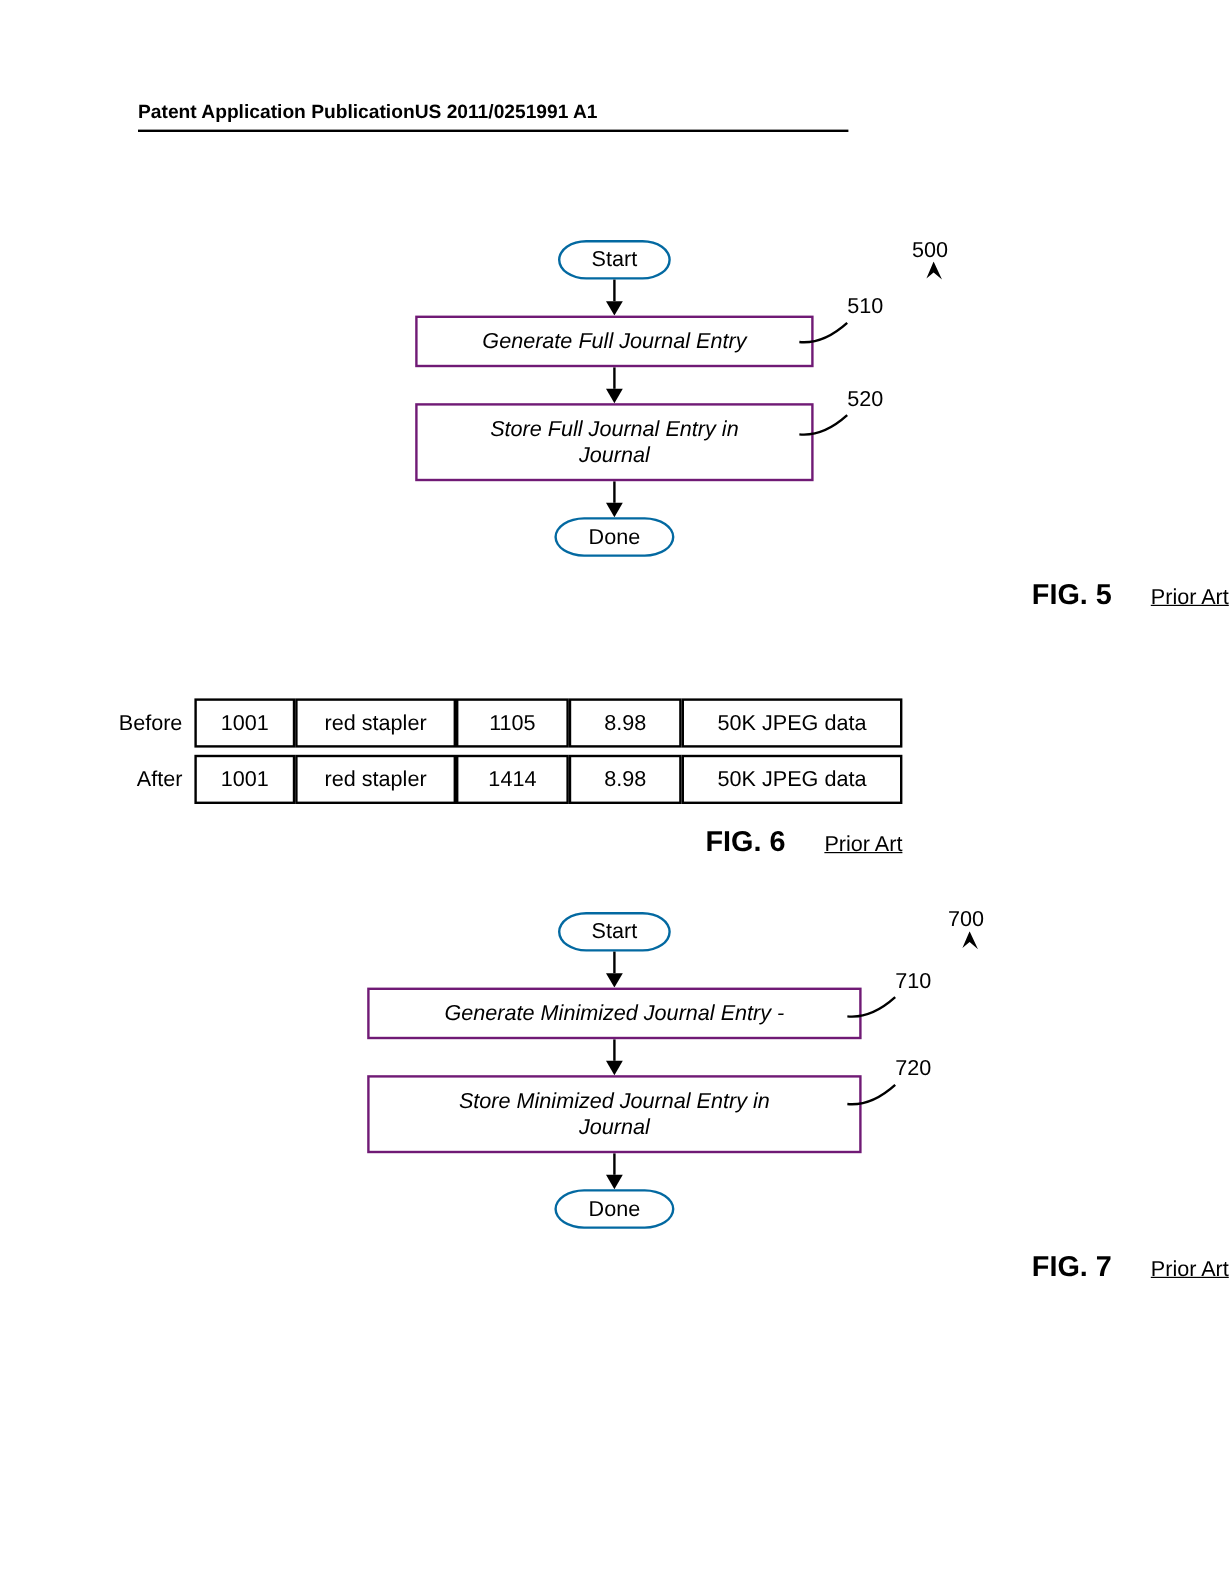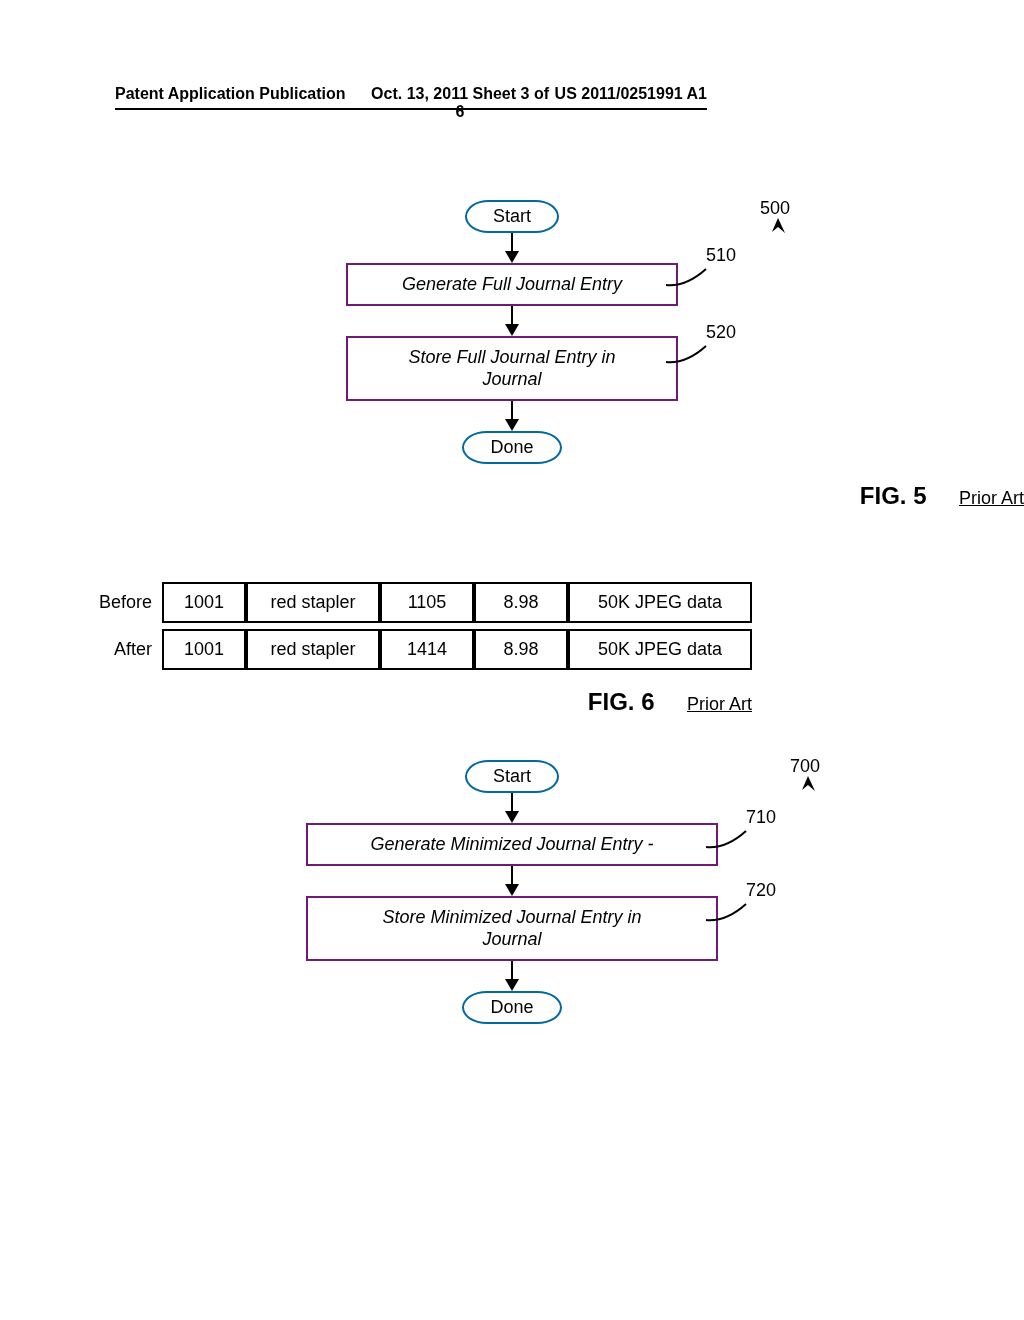--- a/index.html
+++ b/index.html
@@ -130,21 +130,20 @@
 .c4 { width: 90px; }
 .c5 { width: 180px; }
 </style>
 </head>
 <body>
 
 <div class="page">
 
   <div class="header">
     <div class="left">Patent Application Publication</div>
-    <div class="center">Oct. 13, 2011  Sheet 3 of 6</div>
     <div class="right">US 2011/0251991 A1</div>
   </div>
   <div class="header-rule"></div>
 
   <div class="fig-block" style="top:200px;">
     <div class="ref-num" style="top:-2px; left:760px;">500</div>
     <div class="ref-arrow" style="top:18px; left:770px;">
       <svg width="20" height="22">
           <path d="M8 0 L2 14 L8 9 L15 15 Z" fill="#000"></path>
         </svg>
@@ -262,15 +261,19 @@
           </svg>
       </div>
 
       <div class="arrow">
           <div class="shaft" style="height:18px;"></div>
           <div class="head"></div>
         </div>
       <div class="term">Done</div>
     </div>
 
+    <div class="fig-caption">
+      <span class="title">FIG. 7</span>
+      <span class="prior">Prior Art</span>
+    </div>
   </div>
 
 </div>
 
 </body></html>

